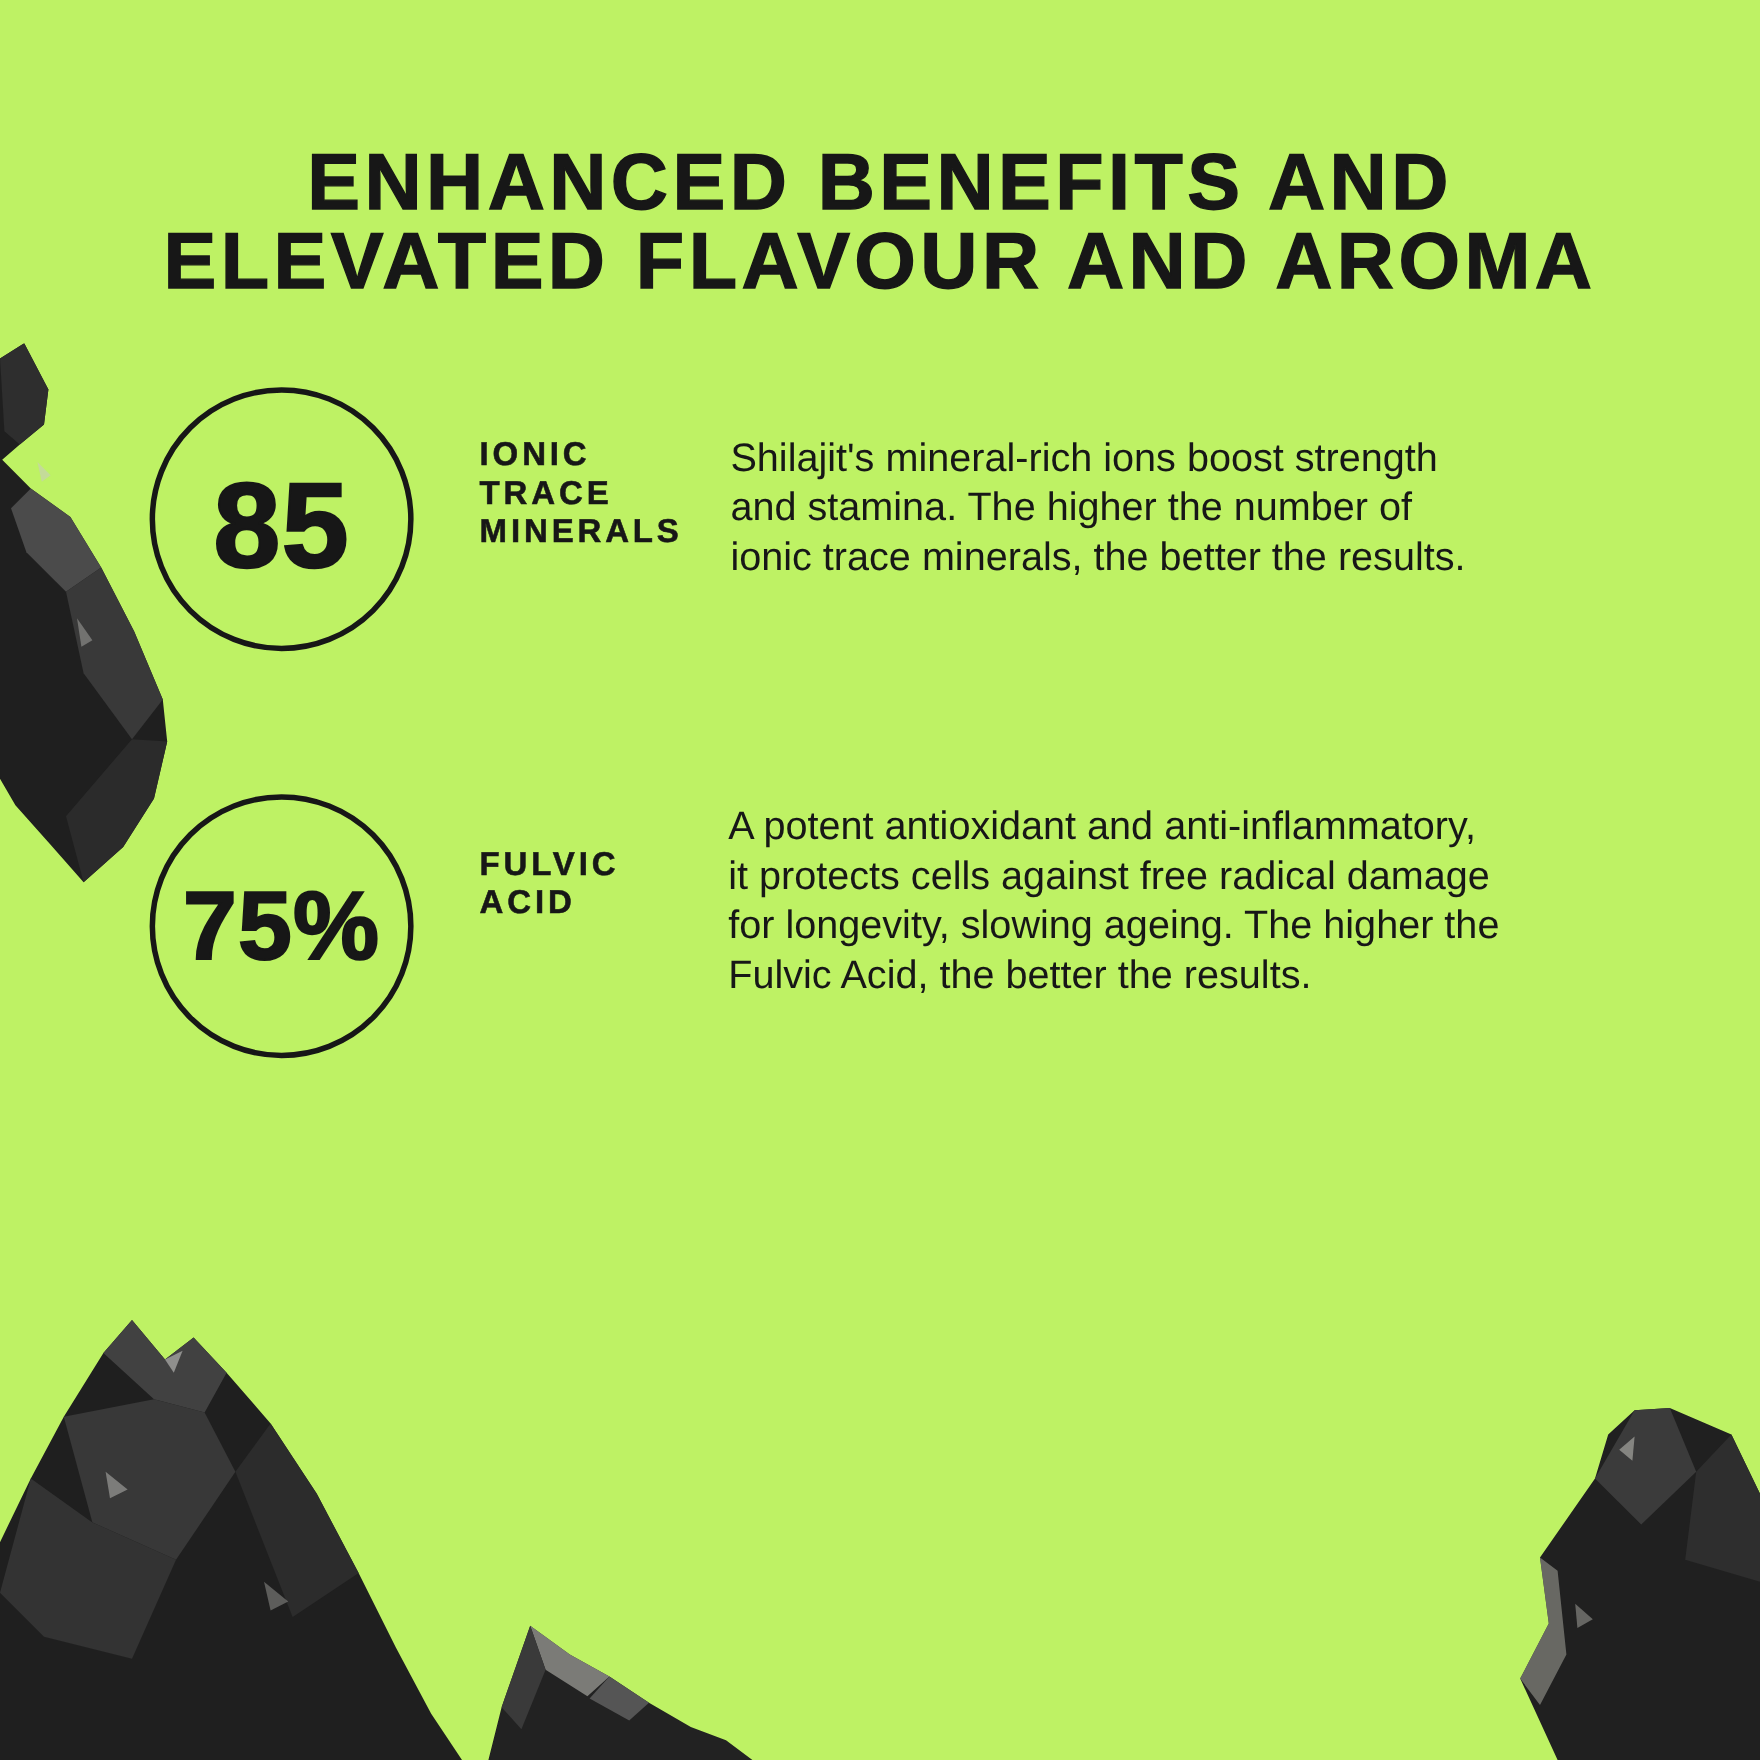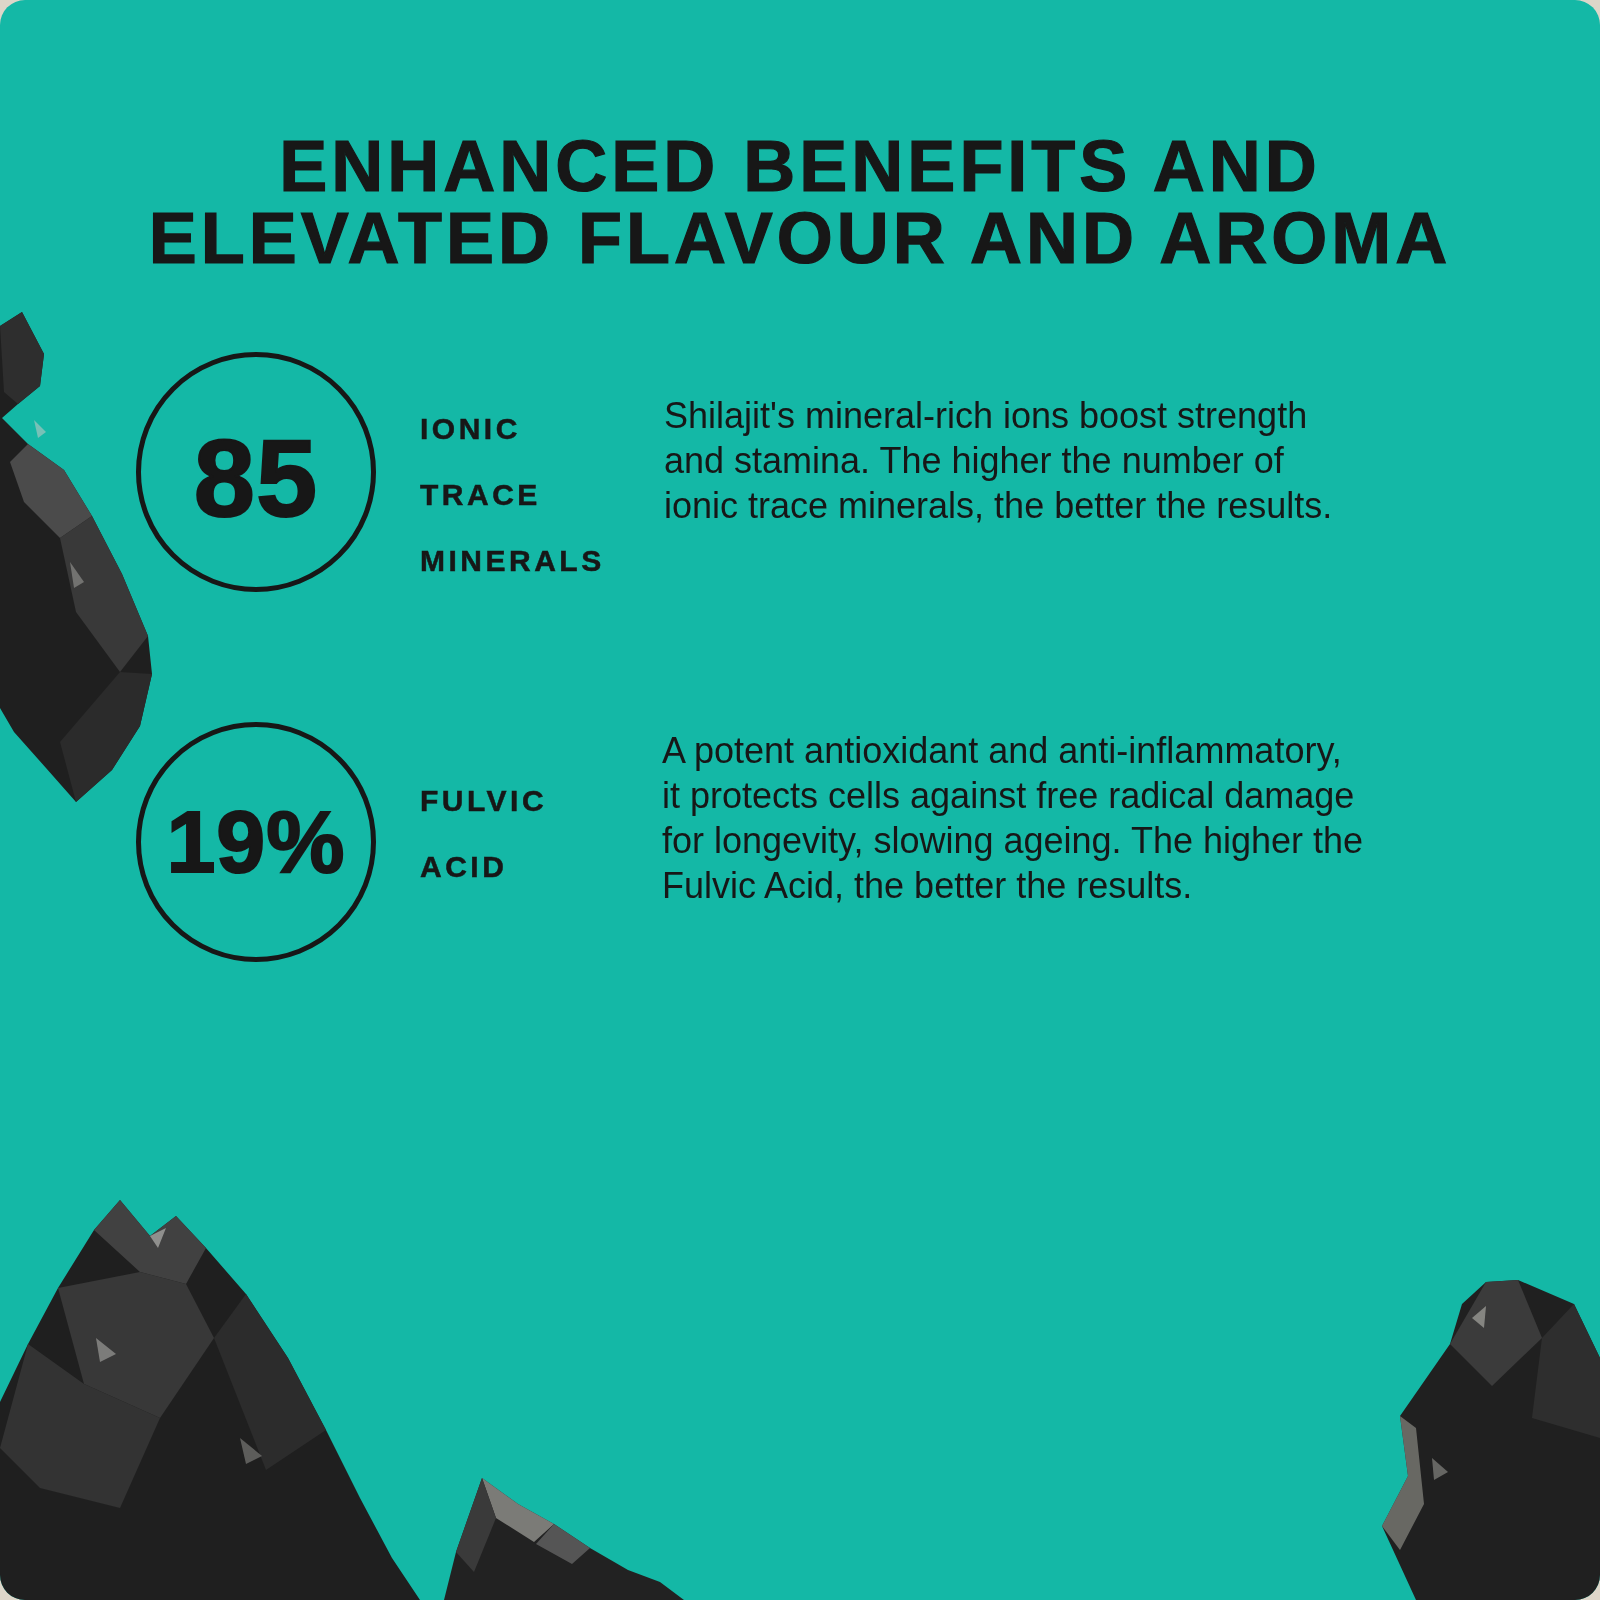--- a/index.html
+++ b/index.html
@@ -1,23 +1,22 @@
 <!DOCTYPE html>
 <html><head>
 <meta charset="utf-8">
 <style>
   html,body{margin:0;padding:0;background:#ddd6c9;}
   .poster{
     position:relative;
     width:1600px;height:1600px;
-    background:#14b8a6;
+    background:#bef264;
     overflow:hidden;
     font-family:"Liberation Sans", sans-serif;
     color:#171717;
-    border-radius:25px;
   }
   .preline{white-space:pre-line;}
   .main-title{
     position:absolute;top:82px;left:0;width:100%;
     text-align:center;
     font-size:72px;line-height:72px;font-weight:800;
     letter-spacing:4px;
     -webkit-text-stroke:1.2px #171717;
   }
   .stat-circle{
@@ -32,21 +31,21 @@
   .stat-value{
     font-weight:800;
     -webkit-text-stroke:2px #171717;
     letter-spacing:1px;
   }
   .value-1{font-size:110px;margin-top:11px;}
   .value-2{font-size:88px;}
   .stat-label{
     position:absolute;
     font-size:30px;font-weight:700;
-    letter-spacing:3.5px;line-height:66px;
+    letter-spacing:3.5px;line-height:35px;margin-left:16px;
     -webkit-text-stroke:0.5px #171717;
   }
   .label-1{left:420px;top:396px;}
   .label-2{left:420px;top:768px;}
   .stat-desc{
     position:absolute;
     font-size:36px;line-height:45px;font-weight:400;
   }
   .desc-1{left:664px;top:393px;width:810px;}
   .desc-2{left:662px;top:728px;width:860px;}
@@ -125,21 +124,21 @@
     <div class="stat-label label-1 preline">IONIC
 TRACE
 MINERALS</div>
     <div class="stat-desc desc-1 preline">Shilajit's mineral-rich ions boost strength
 and stamina. The higher the number of
 ionic trace minerals, the better the results.</div>
   </div>
 
   <div>
     <div class="stat-circle circle-2">
-      <span class="stat-value value-2">19%</span>
+      <span class="stat-value value-2">75%</span>
     </div>
     <div class="stat-label label-2 preline">FULVIC
 ACID</div>
     <div class="stat-desc desc-2 preline">A potent antioxidant and anti-inflammatory,
 it protects cells against free radical damage
 for longevity, slowing ageing. The higher the
 Fulvic Acid, the better the results.</div>
   </div>
 
 

